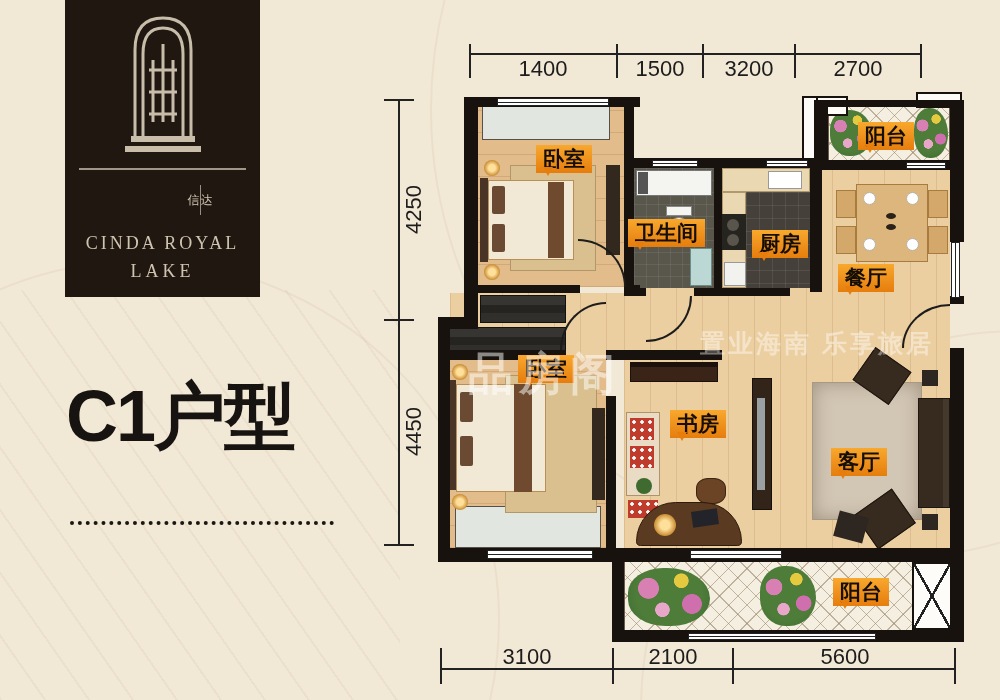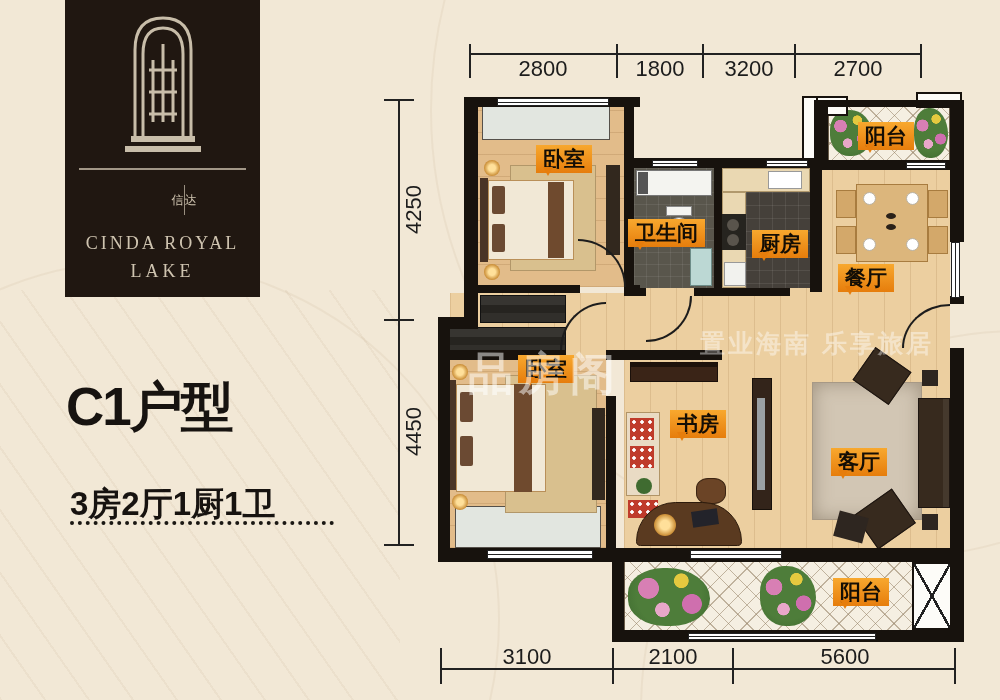--- a/index.html
+++ b/index.html
@@ -5,28 +5,28 @@
   html,body{margin:0;padding:0;}
   body{width:1000px;height:700px;font-family:"Liberation Sans",sans-serif;}
   #stage{position:relative;width:1000px;height:700px;background:#f2e8d6;overflow:hidden;}
   #stage *{position:absolute;box-sizing:border-box;}
   
   .bgc{border:2px solid rgba(150,115,75,.07);border-radius:50%;}
   .veins{background:repeating-linear-gradient(55deg, rgba(154,118,78,.07) 0 2px, transparent 2px 36px);}
   
   #logo{left:65px;top:0;width:195px;height:297px;background:#201711;color:#cfc4b0;z-index:5;}
   #logo .divider{left:14px;top:168px;width:167px;height:2px;background:rgba(205,195,175,.75);}
-  .brandrow{left:0;top:178px;width:195px;height:44px;display:flex;align-items:center;justify-content:center;gap:6px;position:absolute;padding-left:44px;}
+  .brandrow{left:16px;top:178px;width:195px;height:44px;display:flex;align-items:center;justify-content:center;gap:6px;position:absolute;padding-left:44px;}
   .brandrow .small{position:static;display:flex;flex-direction:column;font-size:12px;line-height:13px;letter-spacing:1px;}
   .brandrow .bar{position:static;width:1px;height:30px;background:rgba(205,195,175,.7);}
   .brandrow .big{position:static;font-size:29px;font-weight:700;letter-spacing:2px;font-family:"Liberation Serif",serif;}
   .en1{left:0;top:233px;width:195px;text-align:center;font-family:"Liberation Serif",serif;font-size:18px;letter-spacing:3px;}
   .en2{left:0;top:261px;width:195px;text-align:center;font-family:"Liberation Serif",serif;font-size:18px;letter-spacing:4px;}
   
-  .title{left:66px;top:380px;width:330px;font-size:53px;font-weight:700;color:#171310;letter-spacing:-2px;line-height:1;}
+  .title{left:66px;top:380px;width:330px;font-size:72px;font-weight:700;color:#171310;letter-spacing:-2px;line-height:1;}
   .subtitle{left:70px;top:482px;font-size:33px;font-weight:700;color:#171310;}
   .dotline{left:70px;top:521px;width:264px;height:0;border-top:4px dotted #1a1713;}
   .areatxt{left:70px;top:531px;font-size:31px;font-weight:700;color:#171310;}
   
   .floor{z-index:10;}
   .wood{background-color:#eccfa0;background-image:repeating-linear-gradient(90deg, rgba(151,108,58,.18) 0 1px, transparent 1px 26px);}
   .wood2{background-color:#e2bc8a;background-image:repeating-linear-gradient(0deg, rgba(140,96,48,.2) 0 1px, transparent 1px 22px);}
   .tileK{background-color:#45403a;background-image:linear-gradient(rgba(255,255,255,.08) 1px, transparent 1px),linear-gradient(90deg, rgba(255,255,255,.08) 1px, transparent 1px);background-size:13px 13px;}
   .tileB{background-color:#59564c;background-image:linear-gradient(rgba(255,255,255,.07) 1px, transparent 1px),linear-gradient(90deg, rgba(255,255,255,.07) 1px, transparent 1px);background-size:12px 12px;}
   .lattice{background-color:#f5efe2;background-image:repeating-linear-gradient(45deg, rgba(148,128,100,.55) 0 1px, transparent 1px 13px),repeating-linear-gradient(135deg, rgba(148,128,100,.55) 0 1px, transparent 1px 13px);border:1px solid #6b5d4a;z-index:12;}
@@ -87,21 +87,20 @@
     <div class="divider"></div>
     <div class="brandrow">
       <span class="small">信达</span>
       <span class="bar"></span>
     </div>
     <div class="en1">CINDA ROYAL</div>
     <div class="en2">LAKE</div>
   </div>
 
   <div class="title">C1户型</div>
-  <div class="subtitle">3房2厅1厨1卫</div>
   <div class="dotline"></div>
 
   <div class="floor wood" style="left:624px;top:168px;width:326px;height:380px"></div>
   <div class="floor wood2" style="left:478px;top:107px;width:148px;height:180px"></div>
   <div class="floor wood" style="left:450px;top:293px;width:174px;height:65px"></div>
   <div class="floor wood2" style="left:450px;top:358px;width:156px;height:190px"></div>
   <div class="floor tileB" style="left:634px;top:168px;width:80px;height:120px"></div>
   <div class="floor counter" style="left:722px;top:168px;width:88px;height:24px;z-index:28"></div>
   <div class="floor counter" style="left:722px;top:192px;width:24px;height:96px;z-index:28"></div>
   <div class="floor tileK" style="left:746px;top:192px;width:64px;height:96px"></div>
@@ -237,22 +236,22 @@
   <div class="chip" style="left:670px;top:410px">书房</div>
   <div class="chip" style="left:831px;top:448px">客厅</div>
   <div class="chip" style="left:833px;top:578px">阳台</div>
 
   <div class="dline" style="left:470px;top:53px;width:452px;height:2px"></div>
   <i class="dline" style="left:469px;top:44px;width:2px;height:34px"></i>
   <i class="dline" style="left:616px;top:44px;width:2px;height:34px"></i>
   <i class="dline" style="left:702px;top:44px;width:2px;height:34px"></i>
   <i class="dline" style="left:794px;top:44px;width:2px;height:34px"></i>
   <i class="dline" style="left:920px;top:44px;width:2px;height:34px"></i>
-  <div class="dim" style="left:505px;top:56px;width:76px">2800</div>
-  <div class="dim" style="left:622px;top:56px;width:76px">1800</div>
+  <div class="dim" style="left:505px;top:56px;width:76px">1400</div>
+  <div class="dim" style="left:622px;top:56px;width:76px">1500</div>
   <div class="dim" style="left:711px;top:56px;width:76px">3200</div>
   <div class="dim" style="left:820px;top:56px;width:76px">2700</div>
 
   <div class="dline" style="left:398px;top:100px;width:2px;height:445px"></div>
   <i class="dline" style="left:384px;top:99px;width:30px;height:2px"></i>
   <i class="dline" style="left:384px;top:319px;width:30px;height:2px"></i>
   <i class="dline" style="left:384px;top:544px;width:30px;height:2px"></i>
   <div class="dim dim-v" style="left:401px;top:150px;width:34px;height:120px">4250</div>
   <div class="dim dim-v" style="left:401px;top:372px;width:34px;height:120px">4450</div>
 

